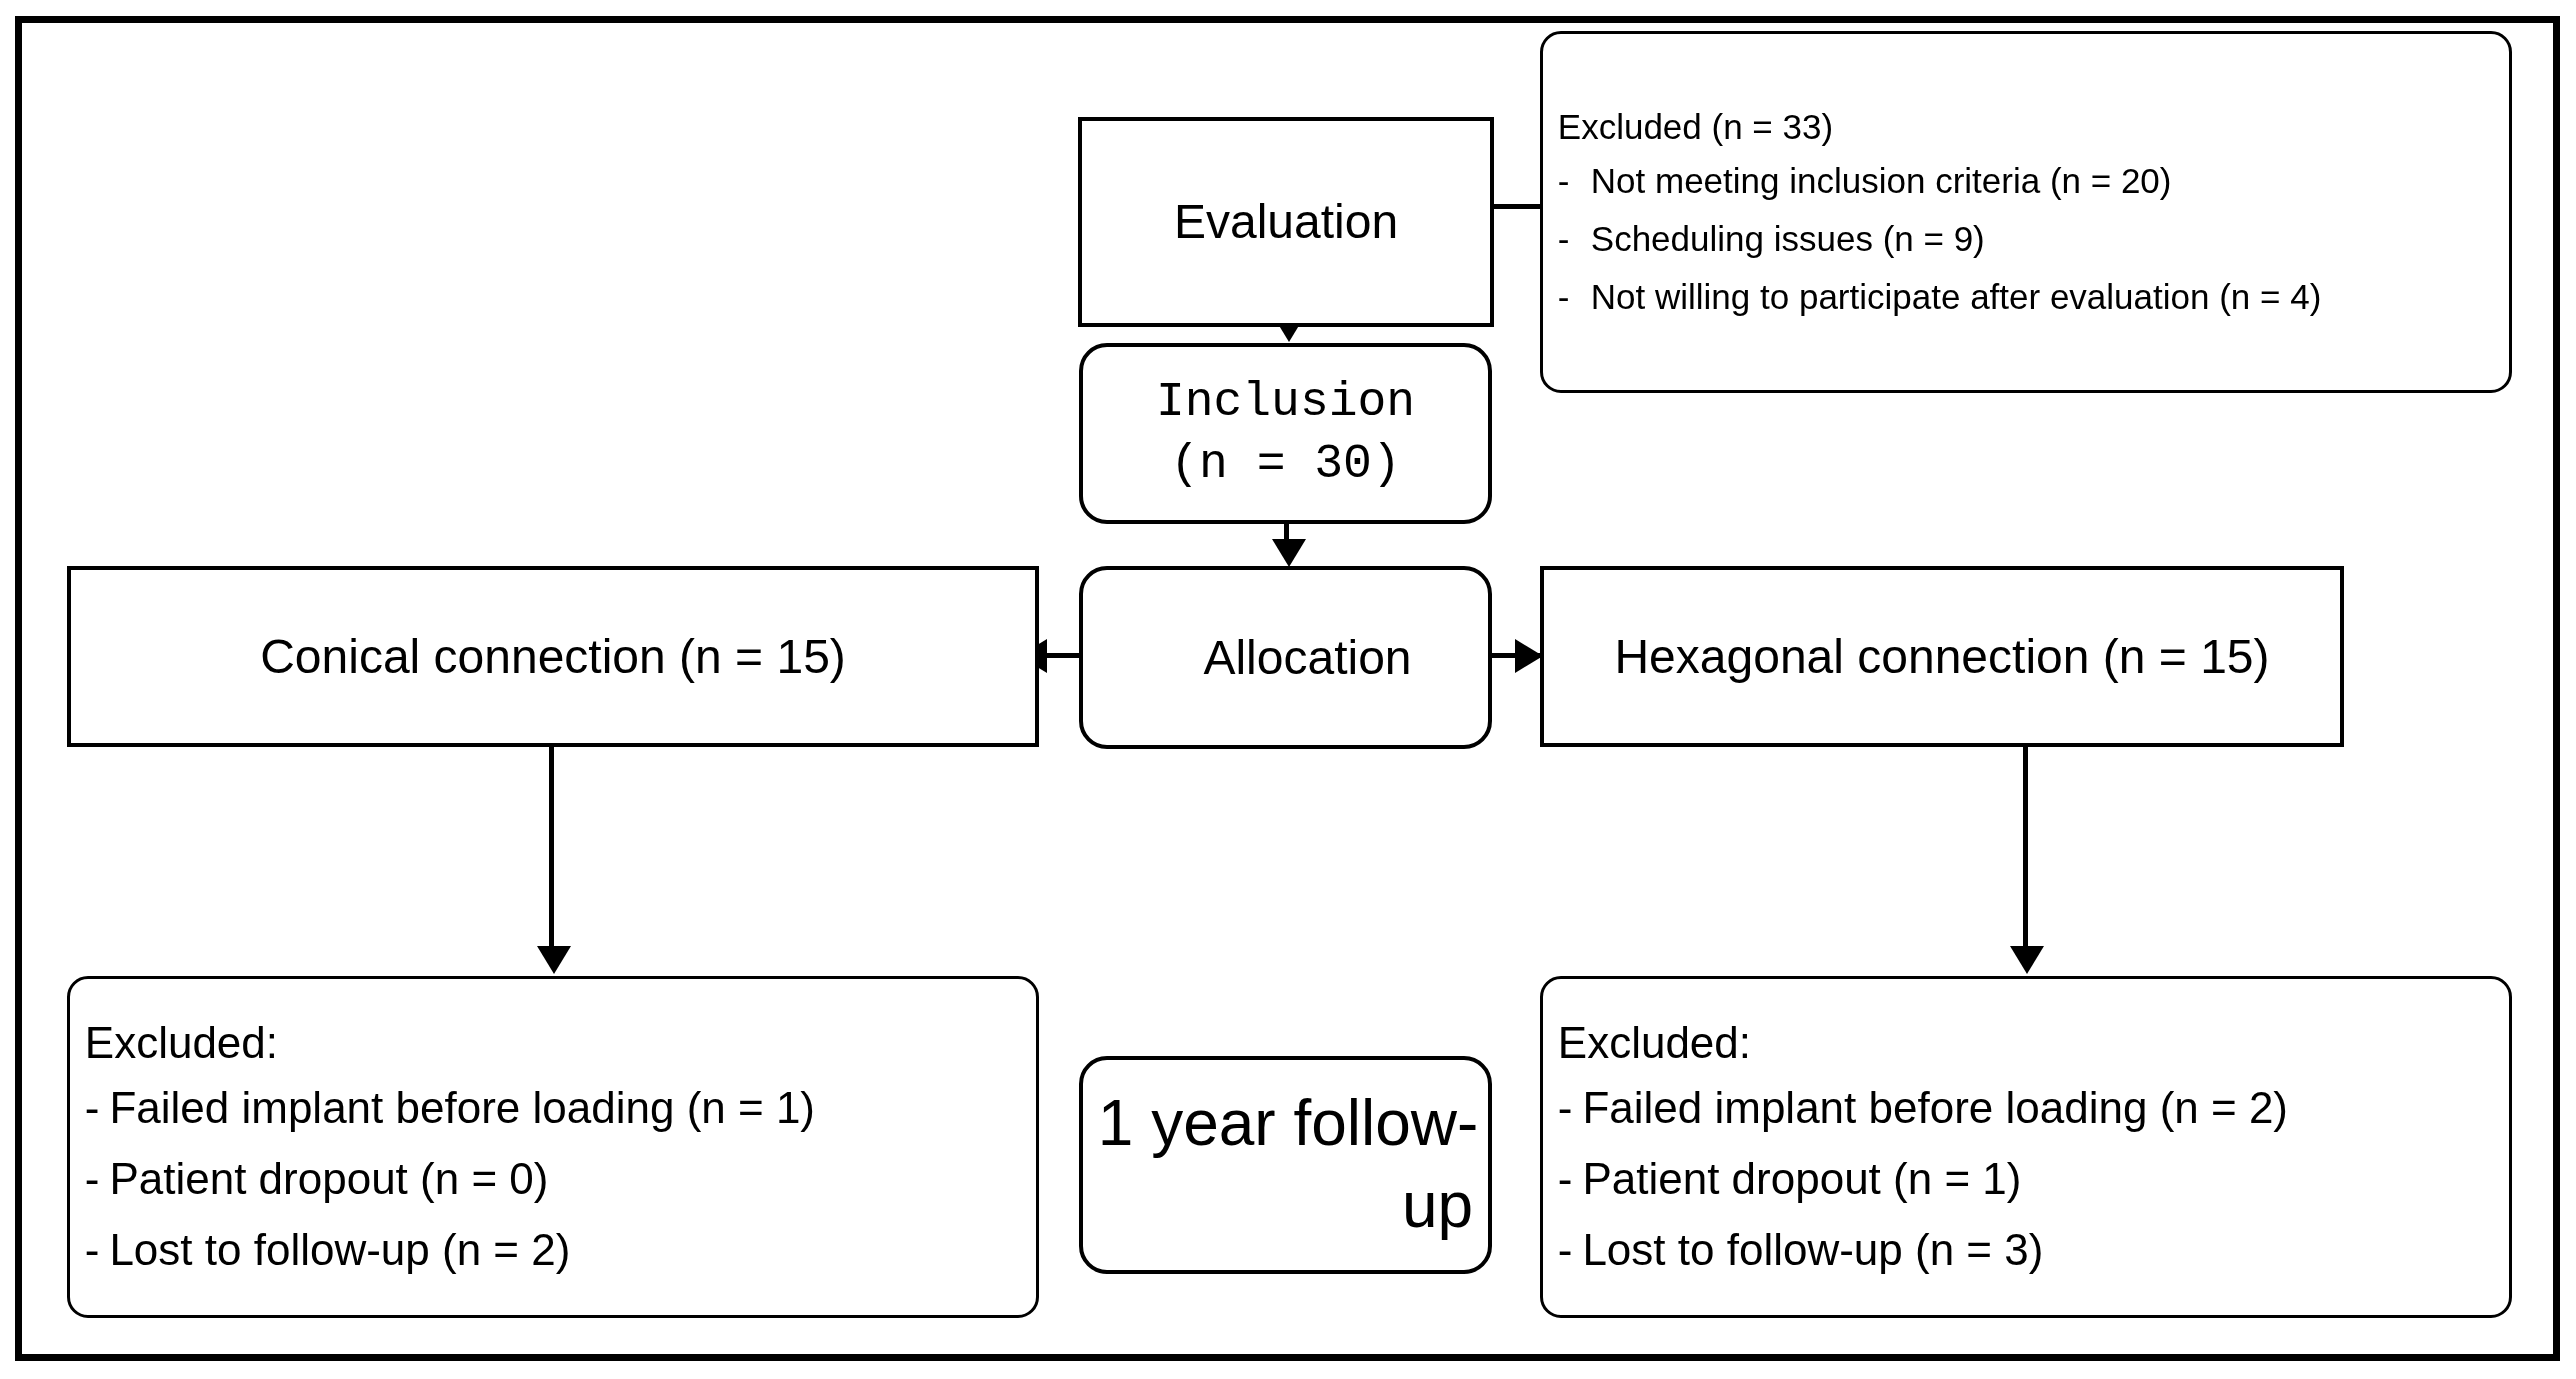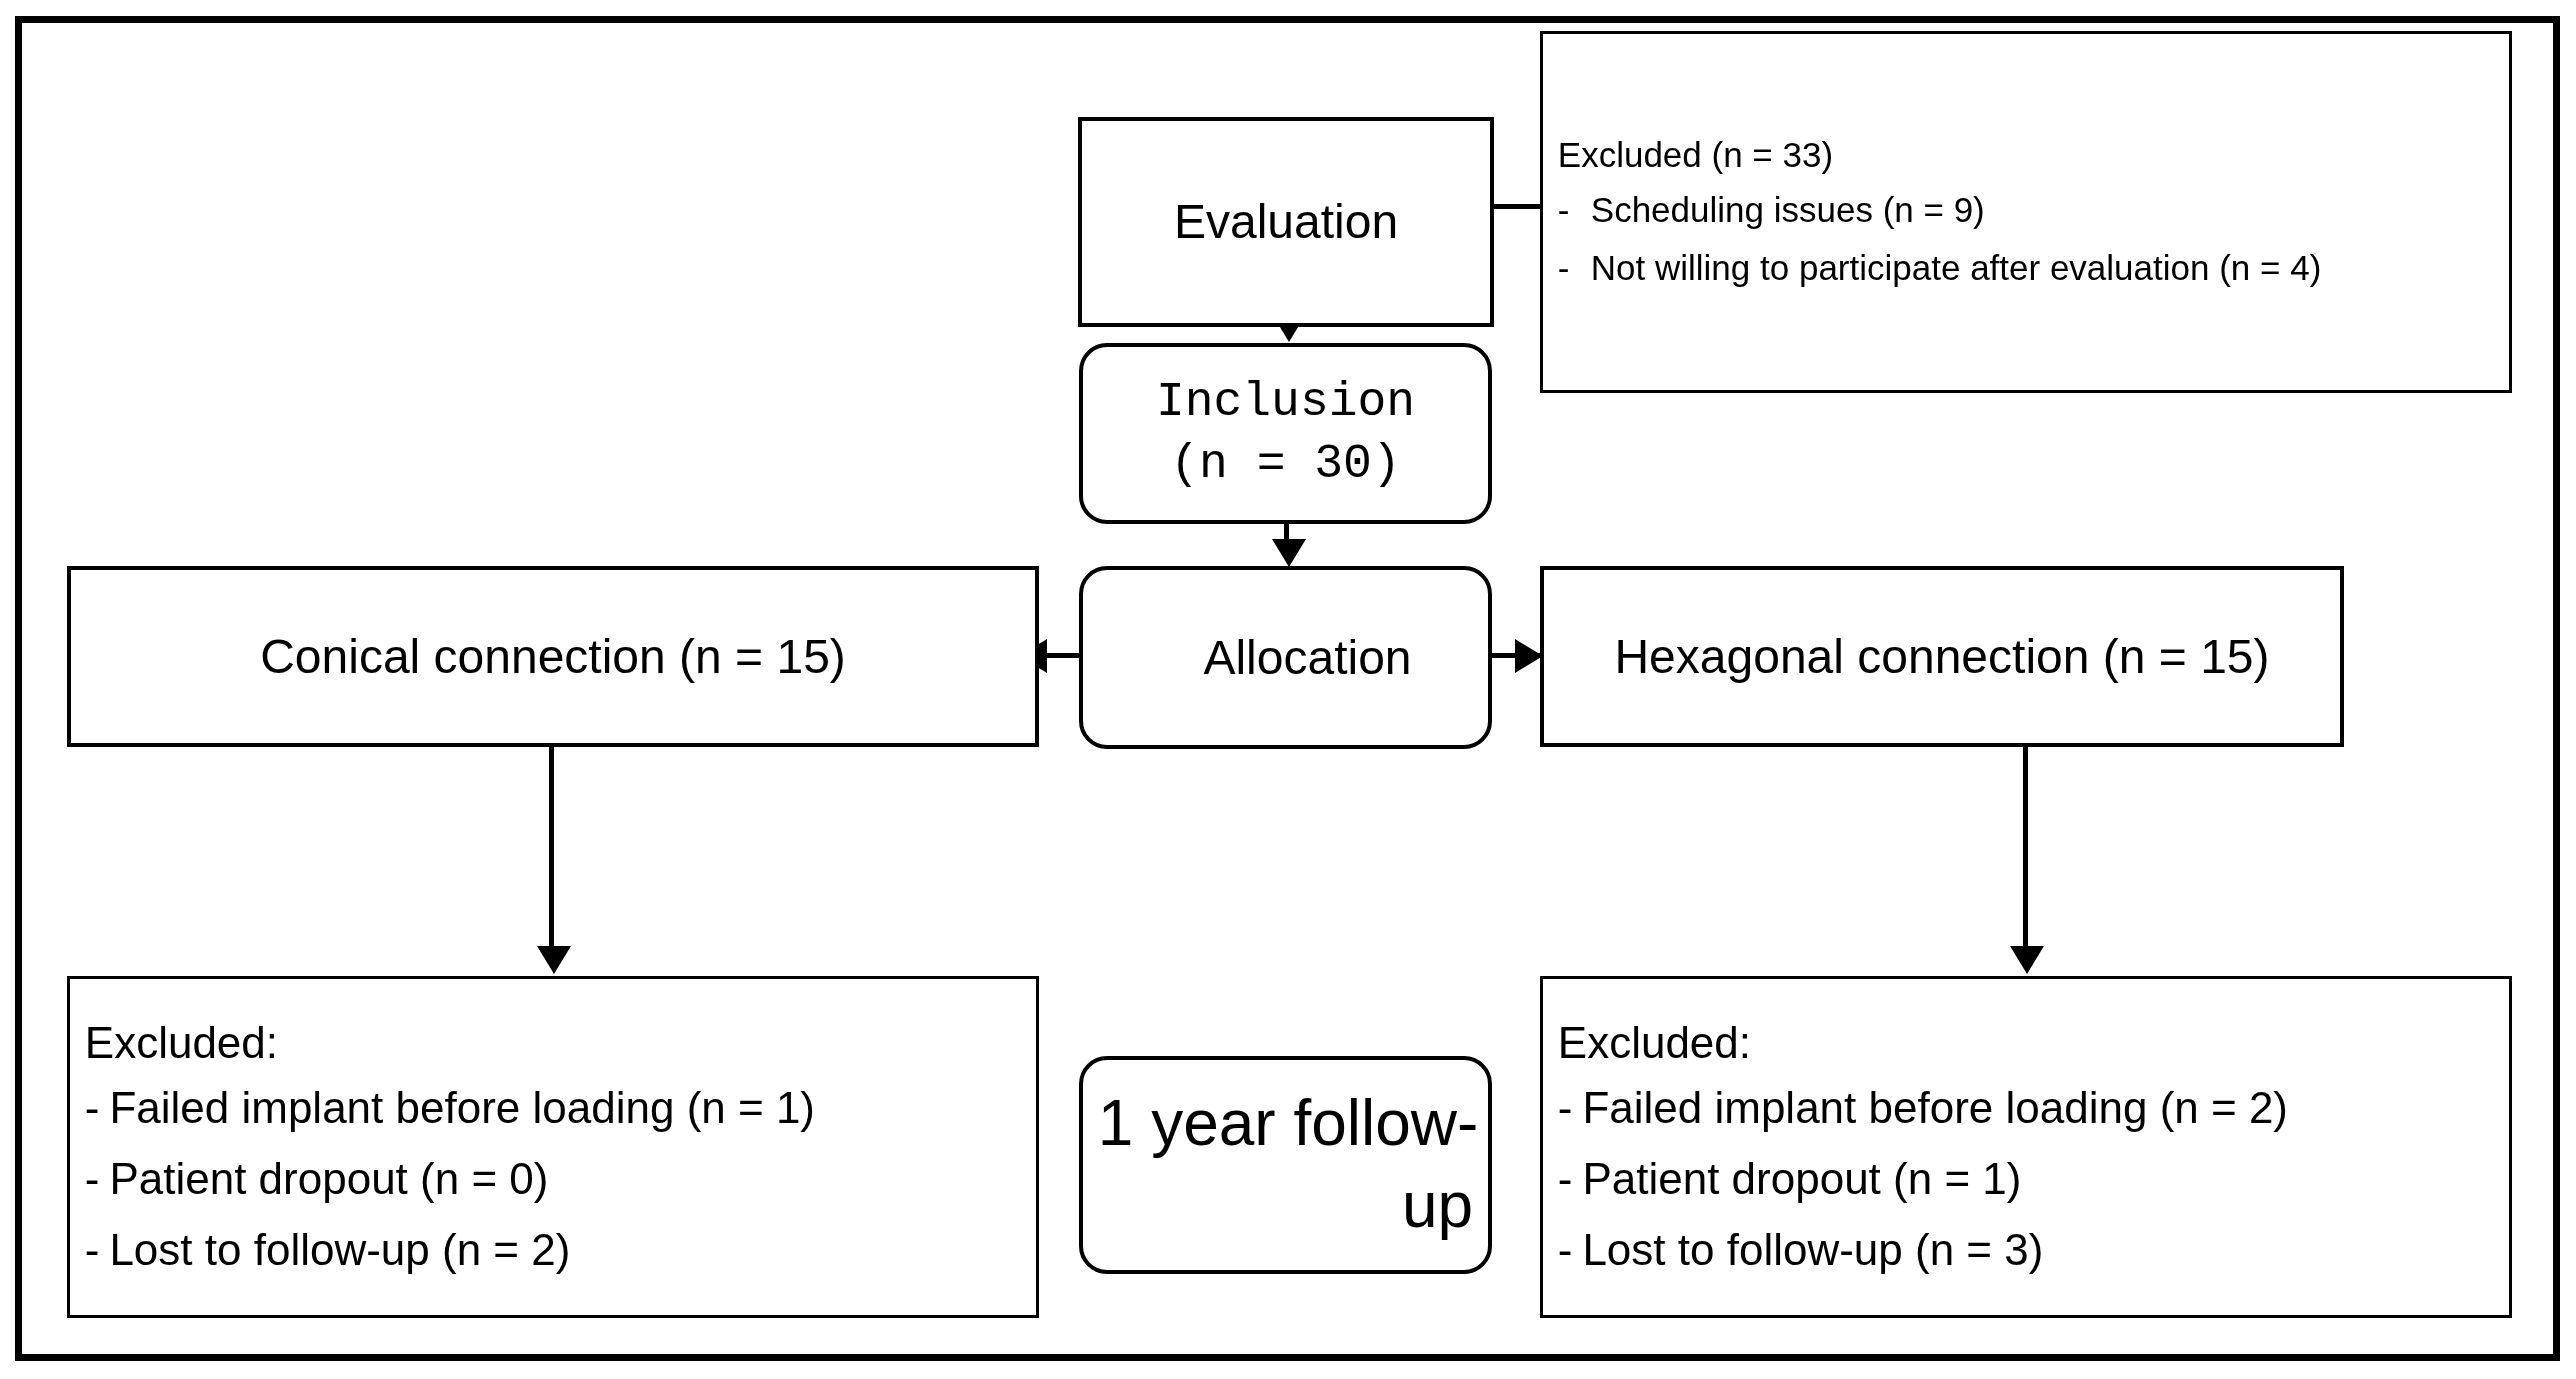--- a/index.html
+++ b/index.html
@@ -42,20 +42,21 @@
     text-align: center;
     line-height: 1.28;
   }
   .node.rounded {
     border-radius: 28px;
   }
   .node.left-align {
     justify-content: flex-start;
     text-align: left;
     align-items: center;
+    border-radius: 21px;
   }
   .node-inner {
     width: 100%;
     padding: 0 14.8px;
     box-sizing: border-box;
   }
   .node-line { display: block; white-space: nowrap; }
 
   
   #node-evaluation {
@@ -208,20 +209,21 @@
   <div class="node" id="node-evaluation">
     <div class="node-inner">
       <span class="node-line">Evaluation</span>
     </div>
   </div>
 
   <div class="node left-align" id="node-excluded-top">
     <div class="node-inner">
       <ul class="excl-list">
         <li class="excl-title">Excluded (n = 33)</li>
+        <li class="excl-item">Not meeting inclusion criteria (n = 20)</li>
         <li class="excl-item">Scheduling issues (n = 9)</li>
         <li class="excl-item">Not willing to participate after evaluation (n = 4)</li>
       </ul>
     </div>
   </div>
 
   <div class="node rounded" id="node-inclusion">
     <div class="node-inner">
       <span class="node-line">Inclusion</span>
       <span class="node-line">(n = 30)</span>

